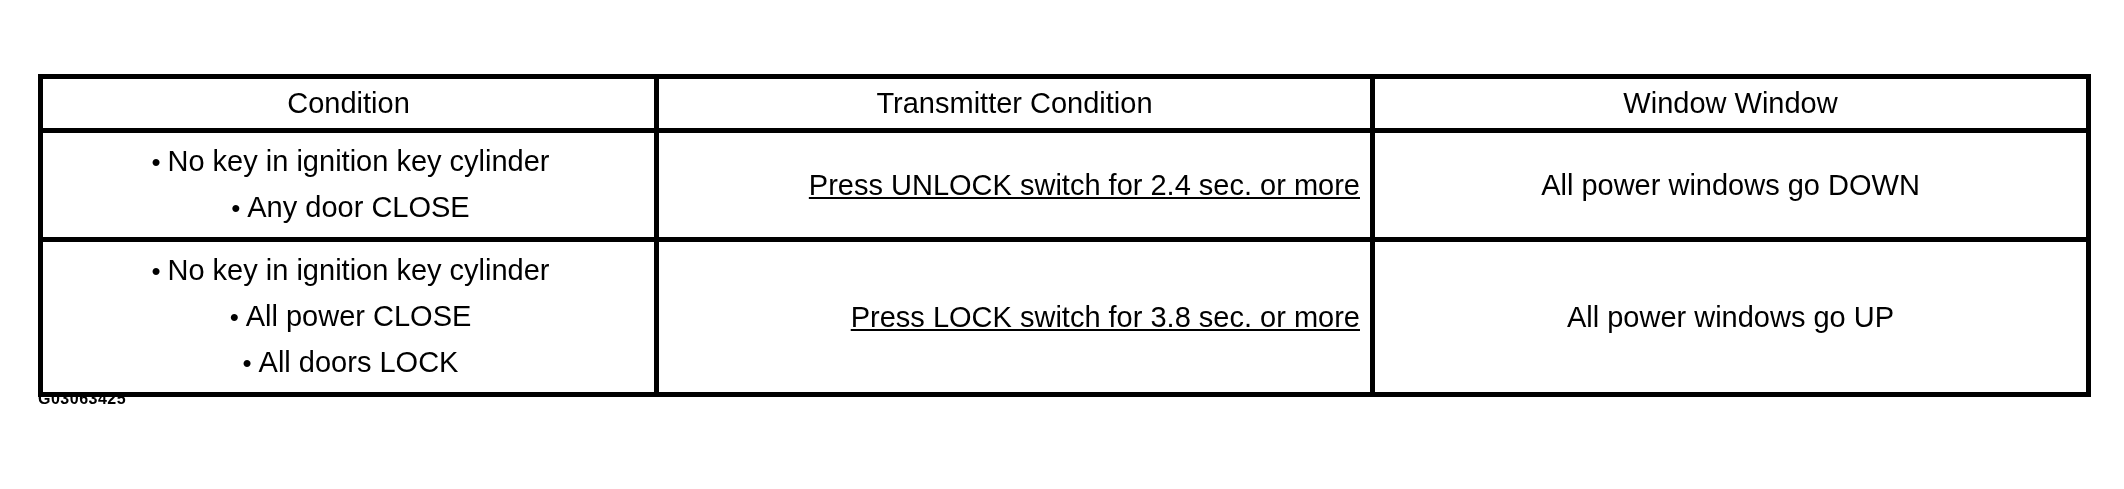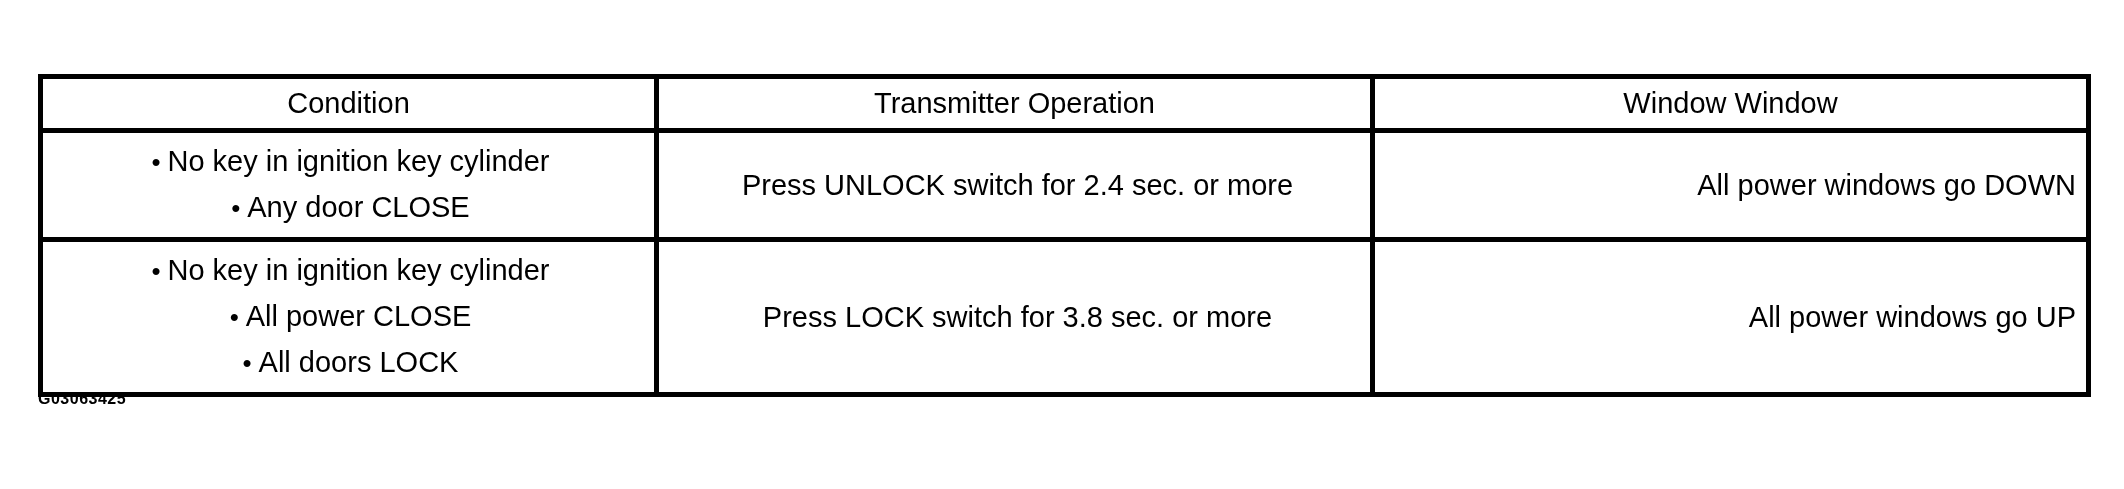--- a/index.html
+++ b/index.html
@@ -43,25 +43,26 @@
   th.header-cell {
     font-weight: 400;
     text-align: center;
     padding: 4px 8px;
   }
   td.condition-cell {
     text-align: center;
     padding: 6px 10px 6px 14px;
   }
   td.operation-cell {
-    text-align: center;
+    text-align: right;
     padding: 6px 10px 6px 16px;
+    text-decoration: underline;
   }
   td.result-cell {
-    text-align: right;
+    text-align: center;
     padding: 6px 10px;
   }
   ul.condition-list {
     list-style: none;
   }
   ul.condition-list li {
     line-height: 45px;
     white-space: nowrap;
   }
   ul.condition-list li .bullet {
@@ -91,21 +92,21 @@
 
   <table class="spec-table">
     <colgroup>
       <col class="c1">
       <col class="c2">
       <col class="c3">
     </colgroup>
     <tbody>
       <tr class="header-row">
         <th class="header-cell">Condition</th>
-        <th class="header-cell">Transmitter Operation</th>
+        <th class="header-cell">Transmitter Condition</th>
         <th class="header-cell">Window Window</th>
       </tr>
 
       <tr class="data-row-1">
         <td class="condition-cell">
           <ul class="condition-list">
             <li><span class="bullet"></span><span>No key in ignition key cylinder</span></li>
             <li><span class="bullet"></span><span>Any door CLOSE</span></li>
           </ul>
         </td>

